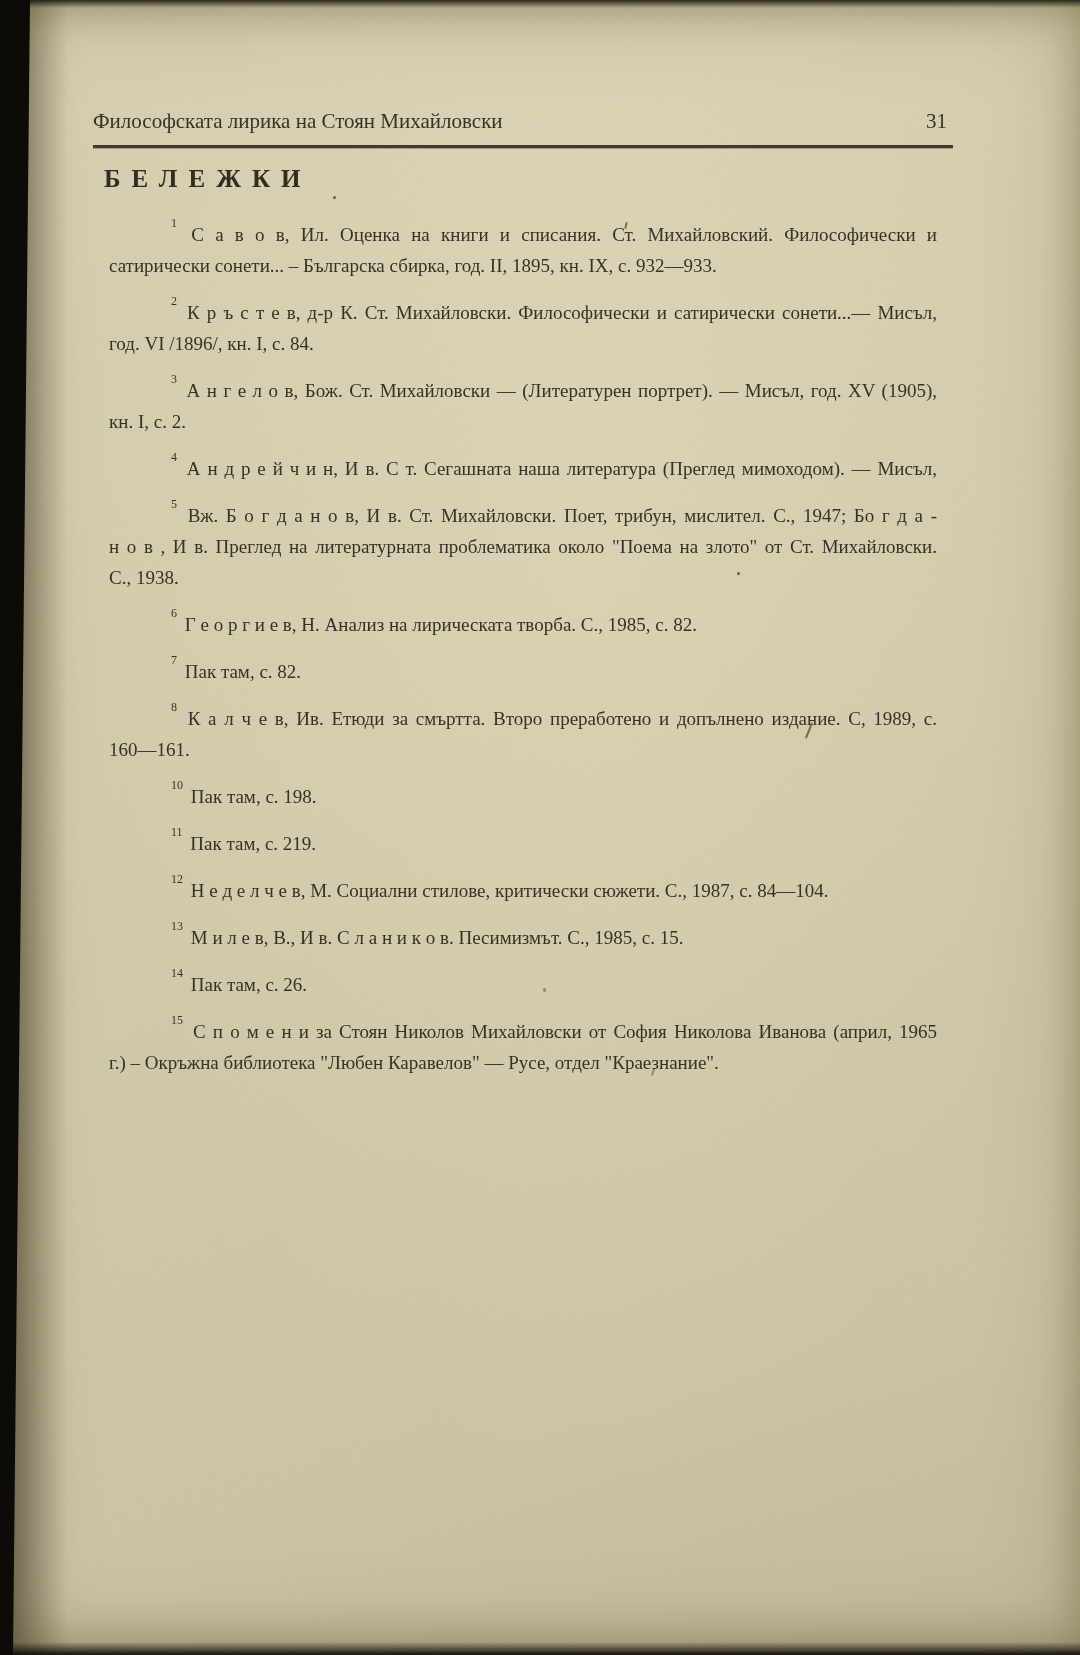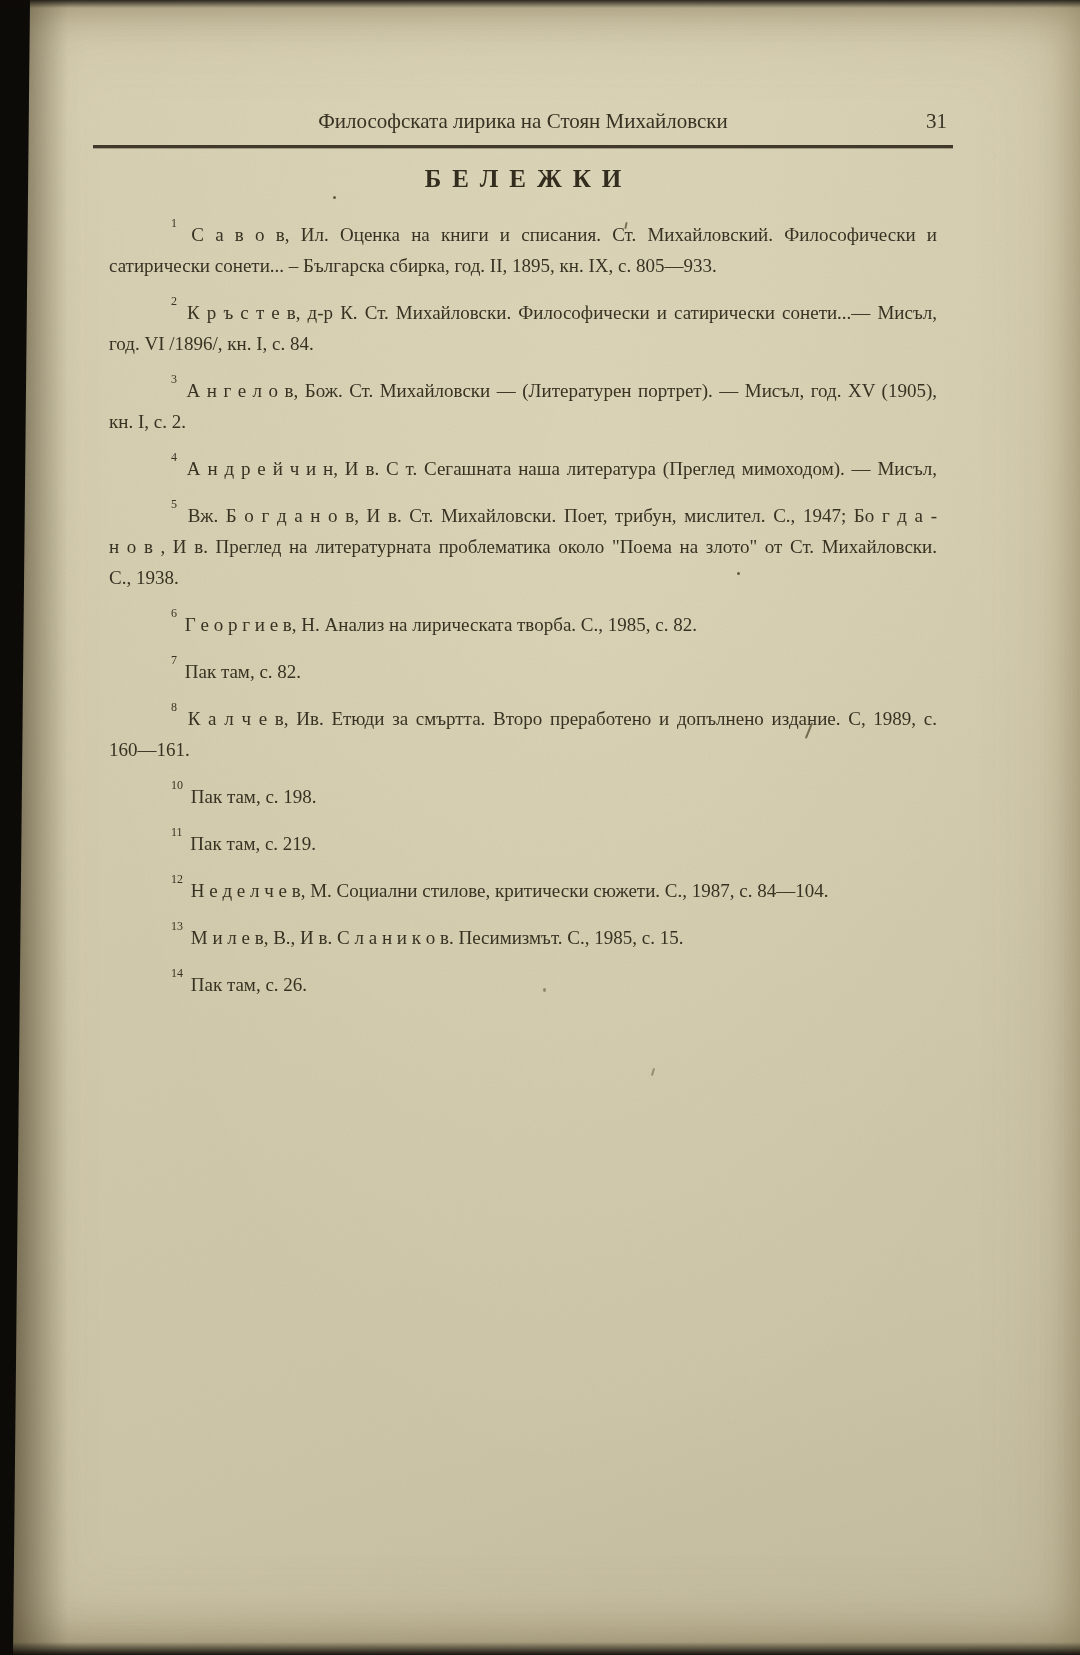--- a/index.html
+++ b/index.html
@@ -39,25 +39,25 @@
   }
   .edge-bottom{
     position:absolute;left:0;right:0;bottom:0;height:13px;pointer-events:none;
     background:linear-gradient(to top,rgba(14,11,8,.92),rgba(14,11,8,0));
   }
   
   .content{
     position:absolute;left:93px;top:106px;width:860px;
     color:#383223;font-size:19px;line-height:31px;
   }
-  .running-head{position:relative;text-align:center;font-size:21px;line-height:30px;}
+  .running-head{position:relative;font-size:21px;line-height:30px;}
   .pagenum{position:absolute;right:6px;top:0;}
   .head-rule{height:3px;background:#413a2c;margin-top:9px;box-shadow:0 1px 0 rgba(65,58,44,.35);}
   .page-title{
-    text-align:center;font-weight:bold;font-size:25px;letter-spacing:11px;
+    font-weight:bold;font-size:25px;letter-spacing:11px;
     margin:16px 0 0 11px;line-height:30px;color:#332d1f;
   }
   .notes{margin-top:25px;}
   .note{margin:16px;}
   .line{display:block;}
   .line.first{text-indent:62px;}
   .line.just{text-align:justify;text-align-last:justify;}
   .fnum{
     font-size:12px;line-height:0;position:relative;top:-7px;
     margin-right:3px;letter-spacing:0;
@@ -89,21 +89,21 @@
   <div class="content">
     <div class="running-head">
       <span>Философската лирика на Стоян Михайловски</span>
       <span class="pagenum">31</span>
     </div>
     <div class="head-rule"></div>
     <h1 class="page-title">БЕЛЕЖКИ</h1>
     <div class="notes">
         <p class="note">
           <span class="line first just"><sup class="fnum">1</sup> С а в о в,  Ил.  Оценка  на  книги  и  списания.  Ст.  Михайловский.  Философически  и</span>
-          <span class="line">сатирически сонети... – Българска сбирка, год. II, 1895, кн. IX, с. 805—933.</span>
+          <span class="line">сатирически сонети... – Българска сбирка, год. II, 1895, кн. IX, с. 932—933.</span>
         </p>
         <p class="note">
           <span class="line first just"><sup class="fnum">2</sup> К р ъ с т е в, д-р К. Ст. Михайловски. Философически и сатирически сонети...—  Мисъл,</span>
           <span class="line">год. VI /1896/, кн. I, с. 84.</span>
         </p>
         <p class="note">
           <span class="line first just"><sup class="fnum">3</sup> А н г е л о в, Бож. Ст. Михайловски — (Литературен портрет). — Мисъл, год. XV (1905),</span>
           <span class="line">кн. I, с. 2.</span>
         </p>
         <p class="note">
@@ -132,20 +132,24 @@
         </p>
         <p class="note">
           <span class="line first"><sup class="fnum">12</sup> Н е д е л ч е в, М. Социални стилове, критически сюжети. С., 1987, с. 84—104.</span>
         </p>
         <p class="note">
           <span class="line first"><sup class="fnum">13</sup> М и л е в, В., И в. С л а н и к о в. Песимизмът. С., 1985, с. 15.</span>
         </p>
         <p class="note">
           <span class="line first"><sup class="fnum">14</sup> Пак там, с. 26.</span>
         </p>
+        <p class="note">
+          <span class="line first just"><sup class="fnum">15</sup> С п о м е н и за Стоян Николов Михайловски от София Николова Иванова (април, 1965</span>
+          <span class="line">г.) – Окръжна библиотека "Любен Каравелов" — Русе, отдел "Краезнание".</span>
+        </p>
       </div>
   </div>
 
   <div class="speck s1"></div>
   <div class="speck s2"></div>
   <div class="speck s3"></div>
   <div class="speck s4"></div>
   <div class="speck s5"></div>
   <div class="speck s6"></div>
 </div>

